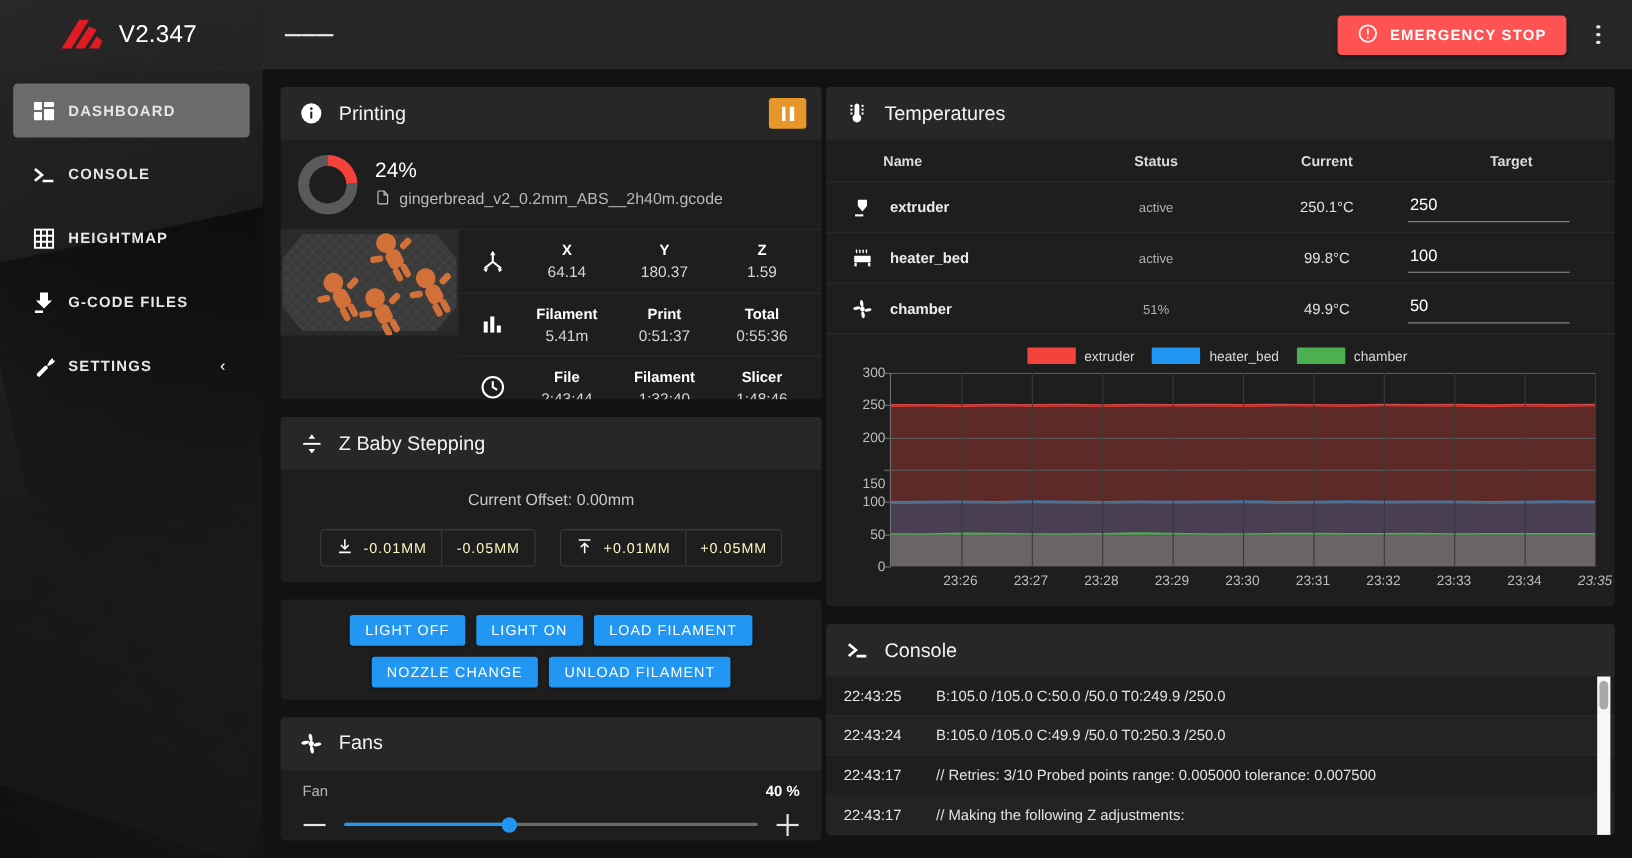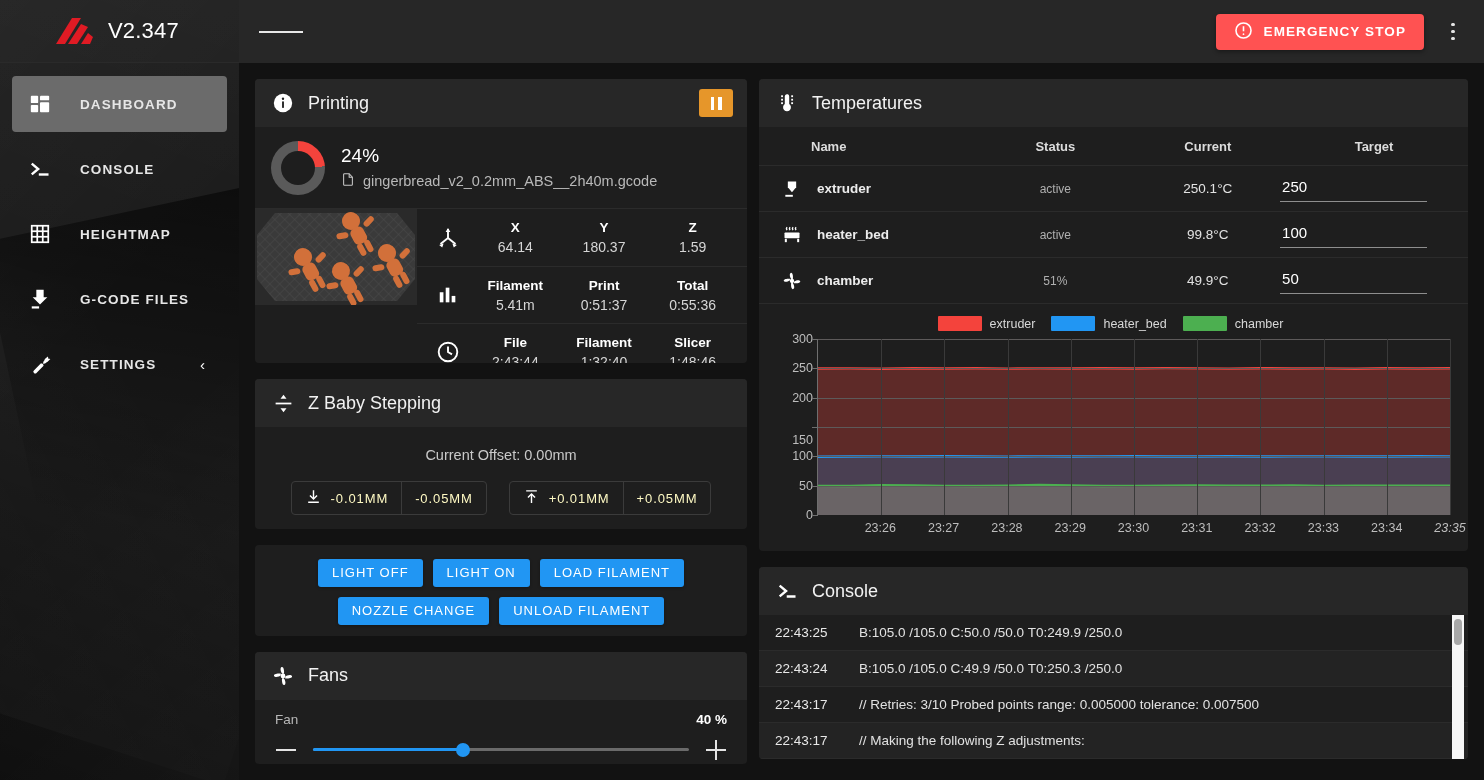--- a/index.html
+++ b/index.html
@@ -43,22 +43,22 @@
     height: 63px; display: flex; align-items: center; gap: 14px;
     padding-left: 50px;
     border-bottom: 1px solid #2a2a2a;
     background: rgba(255,255,255,.012);
   }
   .brand-logo { width: 44px; height: 30px; flex: 0 0 44px; }
   .brand-title { font-size: 22px; color: #ffffff; letter-spacing: .2px; }
 
   .nav { position: relative; z-index: 2; padding-top: 13px; }
   .nav-item {
-    display: flex; align-items: center; gap: 28px;
-    height: 56px; margin: 0 12px 9px 12px;
+    display: flex; align-items: center; gap: 10px;
+    height: 49px; margin: 0 12px 9px 12px;
     padding-left: 15px; border-radius: 4px;
     color: #e6e6e6; cursor: pointer;
   }
   .nav-item.active { background: #6b6b6b; }
   .nav-icon { width: 25px; height: 25px; flex: 0 0 25px; display: flex; align-items: center; justify-content: center; }
   .nav-label { font-size: 13.5px; font-weight: bold; letter-spacing: 1.1px; }
   .nav-chevron { margin-left: auto; margin-right: 22px; font-size: 15px; color: #fff; }
 
   
   .mainwrap { flex: 1 1 auto; display: flex; flex-direction: column; min-width: 0; }
@@ -74,21 +74,21 @@
     background: #ff5252; color: #fff;
     height: 36px; padding: 0 18px; border: 0; border-radius: 4px;
     font-family: "Liberation Sans", sans-serif;
     font-size: 13.5px; font-weight: bold; letter-spacing: 1.1px; cursor: pointer;
     box-shadow: 0 2px 4px rgba(0,0,0,.35);
   }
   .kebab { width: 34px; height: 44px; margin-left: 12px; display:flex; flex-direction:column;
            align-items:center; justify-content:center; gap:3.5px; cursor:pointer; }
   .kebab i { width: 3.5px; height: 3.5px; border-radius: 50%; background: #e6e6e6; display:block; }
 
-  .content { flex: 1 1 auto; display: flex; gap: 12px; padding: 16px; overflow: hidden; }
+  .content { flex: 1 1 auto; display: flex; gap: 4px; padding: 16px; overflow: hidden; }
   .col { display: flex; flex-direction: column; gap: 16px; min-width: 0; }
   .col-left { flex: 0 0 492px; }
   .col-right { flex: 1 1 auto; }
 
   
   .card { background: #1e1e1e; border-radius: 4px; overflow: hidden; }
   .card-head {
     height: 48px; background: #272727; display: flex; align-items: center;
     padding: 0 14px 0 16px; gap: 13px;
   }

